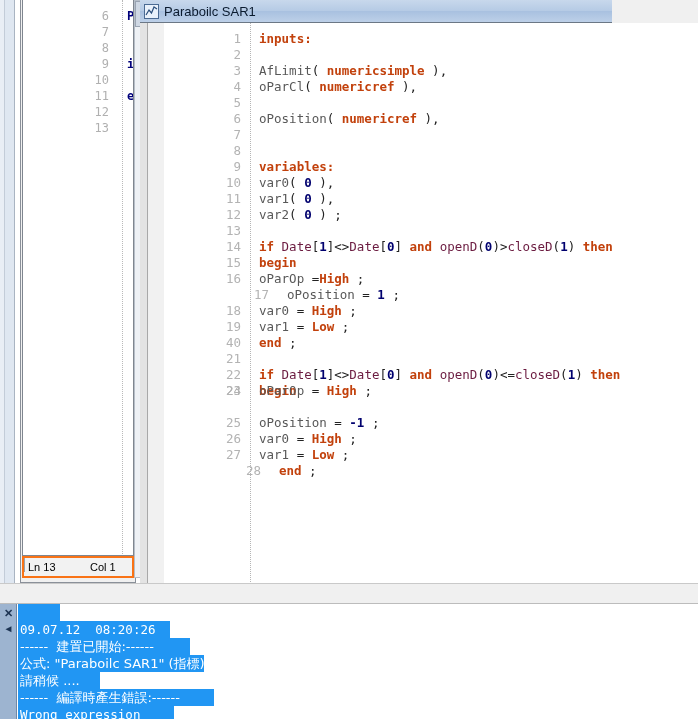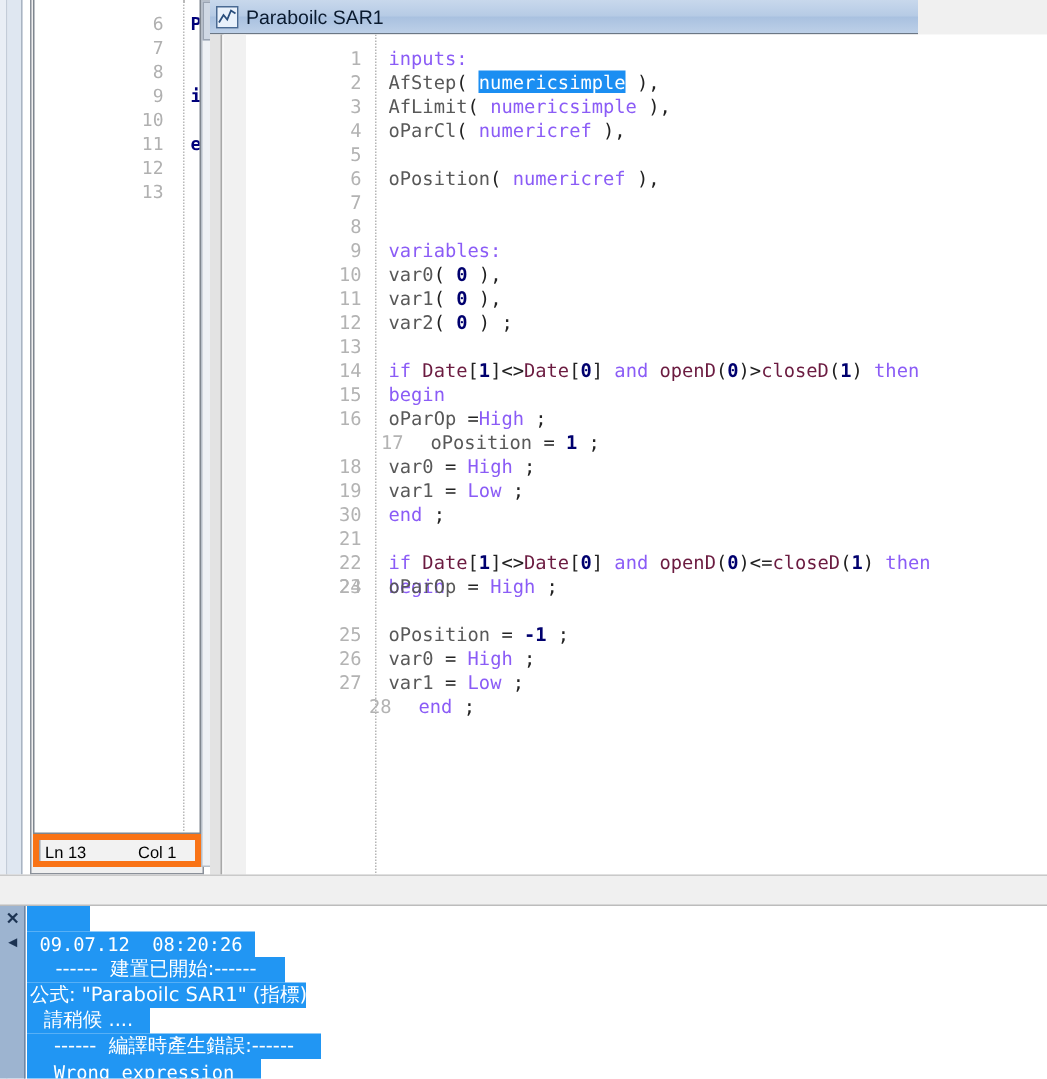--- a/index.html
+++ b/index.html
@@ -54,21 +54,21 @@
   .bg-line .ln{
     position:absolute;left:0;width:86px;text-align:right;
     color:#b0b0b0;
   }
   .bg-line .tx{
     position:absolute;left:104px;color:#00007a;font-weight:bold;
   }
   #bg-status{
     position:absolute;left:22px;top:556px;width:112px;height:22px;
     background:#f2f2f2;
-    border:4px solid #f97316;
+    border:2px solid #f97316;
     box-sizing:border-box;
   }
   #bg-status .stxt{
     position:absolute;top:3px;
     font-family:"Liberation Sans",sans-serif;font-size:11px;color:#000;
   }
   #bg-status .ln-lbl{left:4px;}
   #bg-status .col-div{left:61px;top:2px;width:0;height:16px;border-left:1px solid #9aa2ac;}
   #bg-status .col-lbl{left:66px;}
   #bg-vscroll{
@@ -124,21 +124,21 @@
   .code-line{
     position:absolute;left:0;width:549px;height:16px;line-height:16px;
     font-family:"DejaVu Sans Mono","Liberation Mono",monospace;
     font-size:12.5px;white-space:pre;
   }
   .code-line .ln{
     position:absolute;left:0;width:92px;text-align:right;
     color:#b3b3b3;
   }
   .code-line .tx{position:absolute;left:110px;}
-  .k{color:#8b5cf6;font-weight:normal;}          
+  .k{color:#c2410c;font-weight:bold;}          
   .fn{color:#6b1b40;}                           
   .num{color:#00006e;font-weight:bold;}         
   .id{color:#585858;}                           
   .p{color:#222222;}                            
   .sel{background:#1b8ef2;color:#ffffff;font-weight:normal;}
   #code-bottom-strip{
     position:absolute;left:0;top:563px;width:558px;height:1px;
     background:#dcdcdc;
   }
 
@@ -170,21 +170,21 @@
     color:#1c3352;cursor:pointer;
   }
   #output-collapse{
     position:absolute;left:2px;top:18px;width:13px;height:13px;
     line-height:13px;text-align:center;
     font-family:"Liberation Sans",sans-serif;font-size:10px;
     color:#1c3352;cursor:pointer;
   }
   #output-list{
     position:absolute;left:18px;top:0;width:680px;height:115px;
-    background:#ffffff;overflow:hidden;text-align:center;
+    background:#ffffff;overflow:hidden;
   }
   .out-line{
     position:absolute;left:0;height:17px;line-height:17px;
     font-family:"DejaVu Sans Mono","Liberation Mono",monospace;
     font-size:12.5px;white-space:pre;
     background:#2196f3;color:#ffffff;
     padding:0 2px;box-sizing:content-box;
   }
   .out-line.cjk{
     font-family:"DejaVu Sans","Liberation Sans",sans-serif;
@@ -238,39 +238,39 @@
   </div>
 
   <div id="code-body">
     <div id="code-leftband"></div>
 
     <div id="code-editor">
       <div id="code-marginband"></div>
       <div id="code-gutter-sep"></div>
       <div id="code-lines">
           <div class="code-line" style="top: 8px;"><span class="ln">1</span><span class="tx"><span class="k">inputs:</span></span></div>
-          <div class="code-line" style="top: 24px;"><span class="ln">2</span><span class="tx"><span class="id">AfStep</span><span class="p">( </span><span class="sel">numericsimple</span><span class="p"> ),</span></span></div>
+          <div class="code-line" style="top: 24px;"><span class="ln">2</span></div>
           <div class="code-line" style="top: 40px;"><span class="ln">3</span><span class="tx"><span class="id">AfLimit</span><span class="p">( </span><span class="k">numericsimple</span><span class="p"> ),</span></span></div>
           <div class="code-line" style="top: 56px;"><span class="ln">4</span><span class="tx"><span class="id">oParCl</span><span class="p">( </span><span class="k">numericref</span><span class="p"> ),</span></span></div>
           <div class="code-line" style="top: 72px;"><span class="ln">5</span></div>
           <div class="code-line" style="top: 88px;"><span class="ln">6</span><span class="tx"><span class="id">oPosition</span><span class="p">( </span><span class="k">numericref</span><span class="p"> ),</span></span></div>
           <div class="code-line" style="top: 104px;"><span class="ln">7</span></div>
           <div class="code-line" style="top: 120px;"><span class="ln">8</span><span class="tx"></span></div>
           <div class="code-line" style="top: 136px;"><span class="ln">9</span><span class="tx"><span class="k">variables:</span></span></div>
           <div class="code-line" style="top: 152px;"><span class="ln">10</span><span class="tx"><span class="id">var0</span><span class="p">( </span><span class="num">0</span><span class="p"> ),</span></span></div>
           <div class="code-line" style="top: 168px;"><span class="ln">11</span><span class="tx"><span class="id">var1</span><span class="p">( </span><span class="num">0</span><span class="p"> ),</span></span></div>
           <div class="code-line" style="top: 184px;"><span class="ln">12</span><span class="tx"><span class="id">var2</span><span class="p">( </span><span class="num">0</span><span class="p"> ) ;</span></span></div>
           <div class="code-line" style="top: 200px;"><span class="ln">13</span><span class="tx"></span></div>
           <div class="code-line" style="top: 216px;"><span class="ln">14</span><span class="tx"><span class="k">if </span><span class="fn">Date</span><span class="p">[</span><span class="num">1</span><span class="p">]&lt;&gt;</span><span class="fn">Date</span><span class="p">[</span><span class="num">0</span><span class="p">] </span><span class="k">and </span><span class="fn">openD</span><span class="p">(</span><span class="num">0</span><span class="p">)&gt;</span><span class="fn">closeD</span><span class="p">(</span><span class="num">1</span><span class="p">) </span><span class="k">then</span></span></div>
           <div class="code-line" style="top: 232px;"><span class="ln">15</span><span class="tx"><span class="k">begin</span></span></div>
           <div class="code-line" style="top: 248px;"><span class="ln">16</span><span class="tx"><span class="id">oParOp </span><span class="p">=</span><span class="k">High</span><span class="p"> ;</span></span></div>
           <div class="code-line" style="top: 264px; margin-left: 28px;"><span class="ln">17</span><span class="tx"><span class="id">oPosition </span><span class="p">= </span><span class="num">1</span><span class="p"> ;</span></span></div>
           <div class="code-line" style="top: 280px;"><span class="ln">18</span><span class="tx"><span class="id">var0 </span><span class="p">= </span><span class="k">High</span><span class="p"> ;</span></span></div>
           <div class="code-line" style="top: 296px;"><span class="ln">19</span><span class="tx"><span class="id">var1 </span><span class="p">= </span><span class="k">Low</span><span class="p"> ;</span></span></div>
-          <div class="code-line" style="top: 312px;"><span class="ln">30</span><span class="tx"><span class="k">end</span><span class="p"> ;</span></span></div>
+          <div class="code-line" style="top: 312px;"><span class="ln">40</span><span class="tx"><span class="k">end</span><span class="p"> ;</span></span></div>
           <div class="code-line" style="top: 328px;"><span class="ln">21</span><span class="tx"></span></div>
           <div class="code-line" style="top: 344px;"><span class="ln">22</span><span class="tx"><span class="k">if </span><span class="fn">Date</span><span class="p">[</span><span class="num">1</span><span class="p">]&lt;&gt;</span><span class="fn">Date</span><span class="p">[</span><span class="num">0</span><span class="p">] </span><span class="k">and </span><span class="fn">openD</span><span class="p">(</span><span class="num">0</span><span class="p">)&lt;=</span><span class="fn">closeD</span><span class="p">(</span><span class="num">1</span><span class="p">) </span><span class="k">then</span></span></div>
           <div class="code-line" style="top: 360px;"><span class="ln">23</span><span class="tx"><span class="k">begin</span></span></div>
           <div class="code-line" style="top: 360px;"><span class="ln">24</span><span class="tx"><span class="id">oParOp </span><span class="p">= </span><span class="k">High</span><span class="p"> ;</span></span></div>
           <div class="code-line" style="top: 392px;"><span class="ln">25</span><span class="tx"><span class="id">oPosition </span><span class="p">= </span><span class="num">-1</span><span class="p"> ;</span></span></div>
           <div class="code-line" style="top: 408px;"><span class="ln">26</span><span class="tx"><span class="id">var0 </span><span class="p">= </span><span class="k">High</span><span class="p"> ;</span></span></div>
           <div class="code-line" style="top: 424px;"><span class="ln">27</span><span class="tx"><span class="id">var1 </span><span class="p">= </span><span class="k">Low</span><span class="p"> ;</span></span></div>
           <div class="code-line" style="top: 440px; margin-left: 20px;"><span class="ln">28</span><span class="tx"><span class="k">end</span><span class="p"> ;</span></span></div>
         </div>
     </div>

